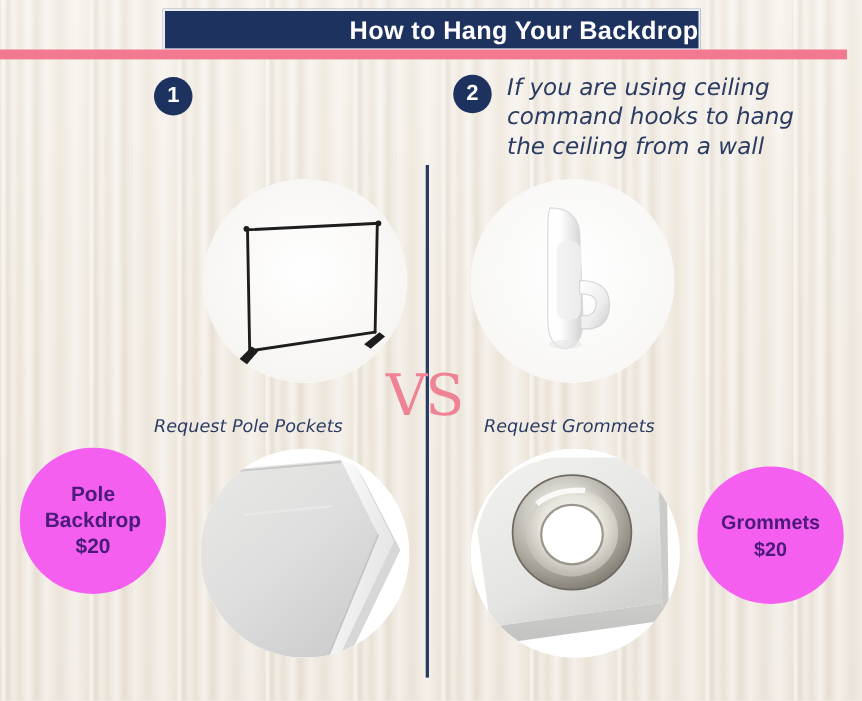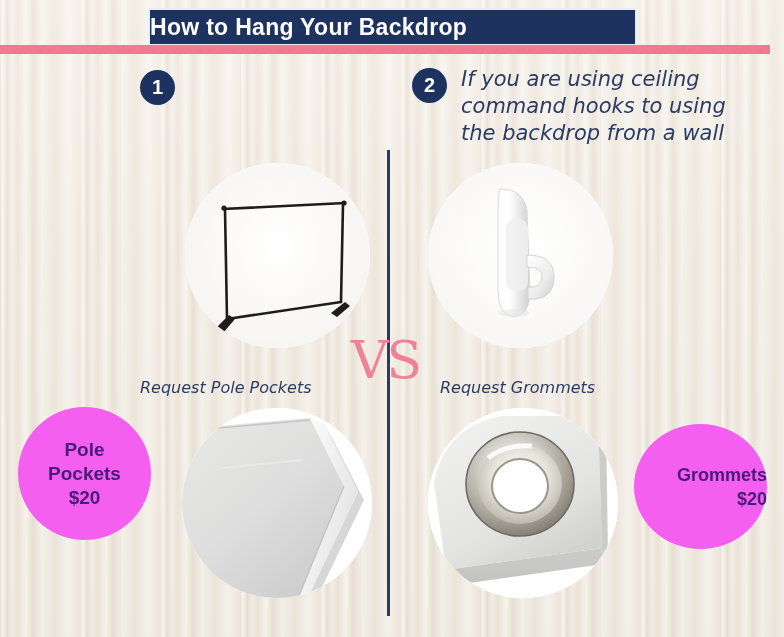--- a/index.html
+++ b/index.html
@@ -45,21 +45,21 @@
     position: absolute;
     left: 148px;
     top: 8px;
     width: 489px;
     height: 38px;
     background: #1e3260;
     border: 2px solid #e9eef6;
     box-sizing: border-box;
     display: flex;
     align-items: center;
-    justify-content: flex-start;
+    justify-content: flex-end;
   }
   .title-text {
     color: #ffffff;
     font-size: 23px;
     font-weight: bold;
     letter-spacing: 0.3px;
     white-space: nowrap;
   }
 
   .pink-rule {
@@ -193,21 +193,20 @@
     top: 407px;
     width: 133px;
     height: 133px;
     background: #f churches;
   }
   #badge-grommet {
     left: 634px;
     top: 424px;
     width: 133px;
     height: 125px;
-    align-items: flex-end;
   }
   .price-badge { background: #f45ff0; }
   #badge-pole, #badge-grommet { background: #f45ff0; }
   .badge-line { font-size: 19px; line-height: 24px; }
   #badge-grommet .badge-line { font-size: 18px; }
 </style>
 </head>
 <body>
 
 <div id="infographic">
@@ -218,21 +217,21 @@
   <div class="pink-rule"></div>
 
   <div class="divider"></div>
 
   <div class="step step-1">
     <div class="step-badge">1</div>
   </div>
 
   <div class="step step-2">
     <div class="step-badge">2</div>
-    <div class="step-text">If you are using ceiling command hooks to using the backdrop from a wall</div>
+    <div class="step-text">If you are using ceiling command hooks to hang the ceiling from a wall</div>
   </div>
 
   <div class="photo-circle" id="circle-stand">
     <svg viewBox="0 0 185 185" xmlns="http://www.w3.org/2000/svg">
       <defs>
         <radialGradient id="standGlow" cx="50%" cy="45%" r="60%">
           <stop offset="0%" stop-color="#ffffff"></stop>
           <stop offset="100%" stop-color="#f6f4f1"></stop>
         </radialGradient>
       </defs>
@@ -339,21 +338,21 @@
       <ellipse cx="92" cy="76" rx="42" ry="40" fill="url(#gRingInner)"></ellipse>
       <ellipse cx="92" cy="78" rx="28" ry="27" fill="#ffffff"></ellipse>
       <ellipse cx="92" cy="78" rx="28" ry="27" fill="none" stroke="#9a968c" stroke-width="2"></ellipse>
       <ellipse cx="92" cy="76" rx="54" ry="52" fill="none" stroke="#6f6b62" stroke-width="1.6"></ellipse>
       <path d="M60,50 Q78,36 104,38" stroke="#ffffff" stroke-width="5" fill="none" opacity="0.85"></path>
     </svg>
   </div>
 
   <div class="price-badge" id="badge-pole">
     <div class="badge-line">Pole</div>
-    <div class="badge-line">Pockets</div>
+    <div class="badge-line">Backdrop</div>
     <div class="badge-line">$20</div>
   </div>
 
   <div class="price-badge" id="badge-grommet">
     <div class="badge-line">Grommets</div>
     <div class="badge-line">$20</div>
   </div>
 
 </div>
 

